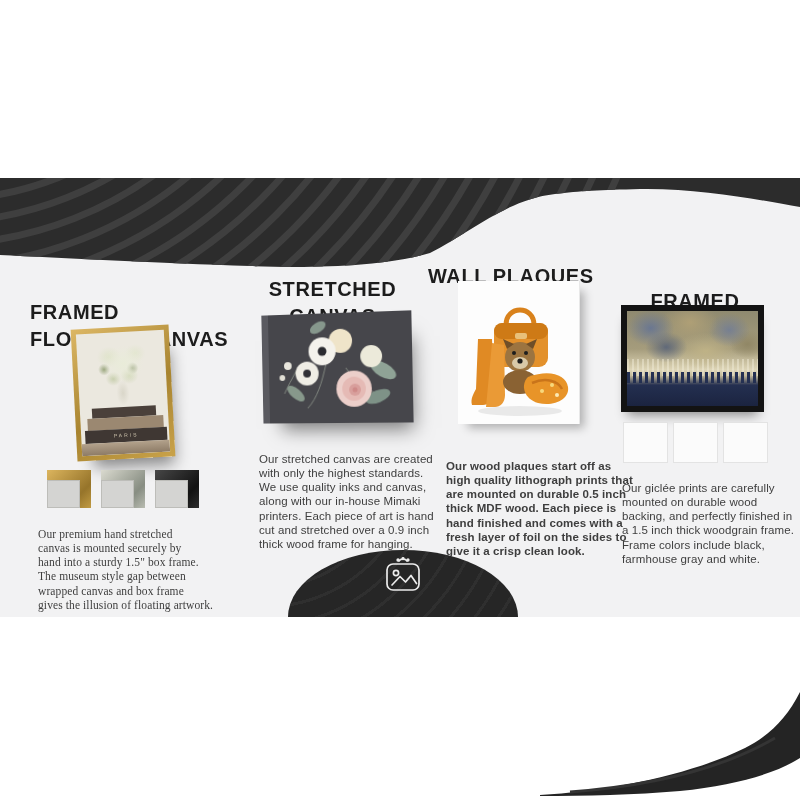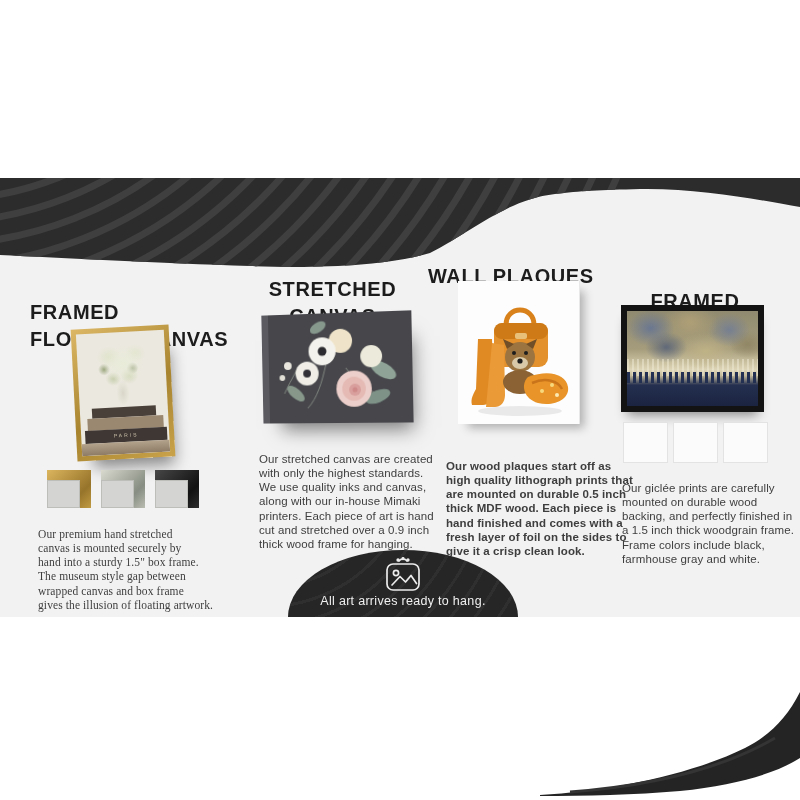--- a/index.html
+++ b/index.html
@@ -271,21 +271,20 @@
       <g stroke="#ececec" stroke-width="1.7" fill="none" stroke-linecap="round" stroke-linejoin="round">
         <path d="M18,4 C19.5,1.5 24.5,1.5 26,4"></path>
         <circle cx="17" cy="3" r="0.8" fill="#ececec"></circle>
         <circle cx="22" cy="1.6" r="0.8" fill="#ececec"></circle>
         <circle cx="27" cy="3" r="0.8" fill="#ececec"></circle>
         <rect x="6" y="7" width="32" height="26" rx="6"></rect>
         <circle cx="15" cy="16" r="2.6"></circle>
         <path d="M11,28 L19,19.5 L24.5,25 L30,18.5 L35.5,26.5"></path>
       </g>
     </svg>
-    <div class="dome-text">All art arrives ready to hang.</div>
   </div>
 
   <svg class="wave-bottom" width="260" height="122" viewBox="0 0 260 122">
     <path d="M0,117 C70,113 150,97 205,70 C230,57 247,40 260,14 L260,80 C235,96 195,107 140,113 C95,117 45,118 0,118 Z" fill="#242424"></path>
     <path d="M30,114 C110,108 180,92 235,60" stroke="#343434" stroke-width="3" fill="none"></path>
   </svg>
 
 </div>
 
 </body></html>

